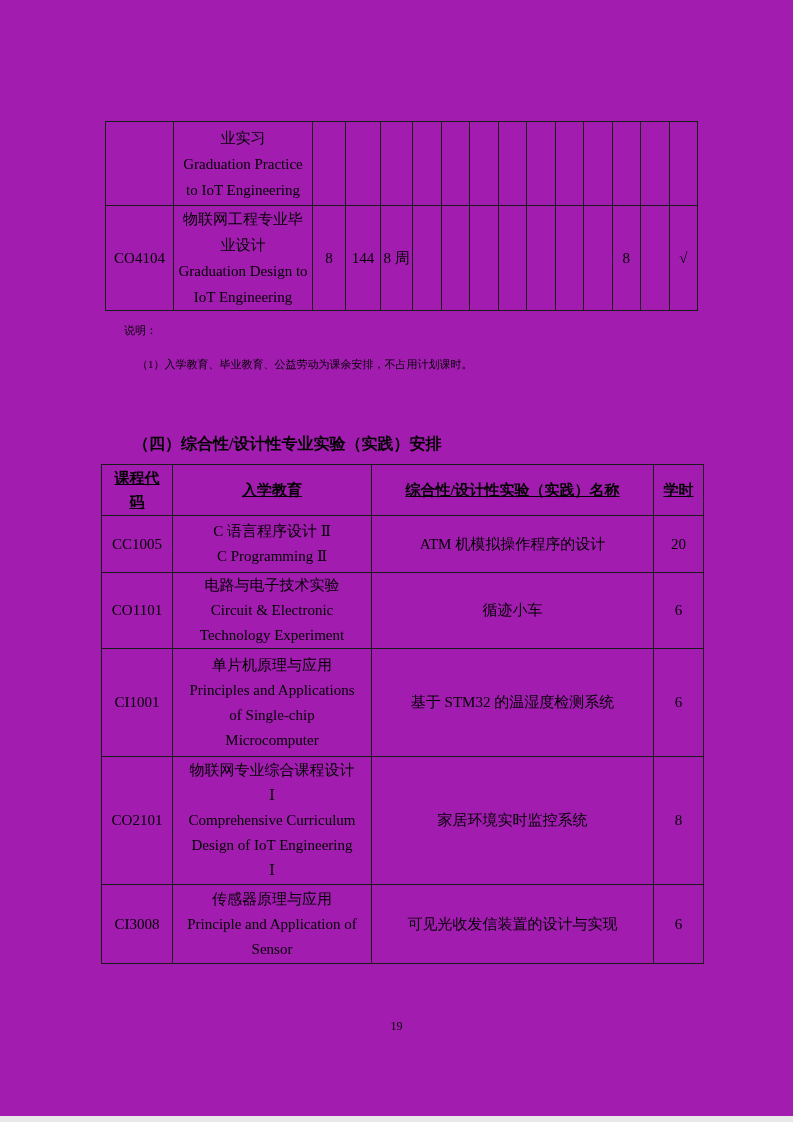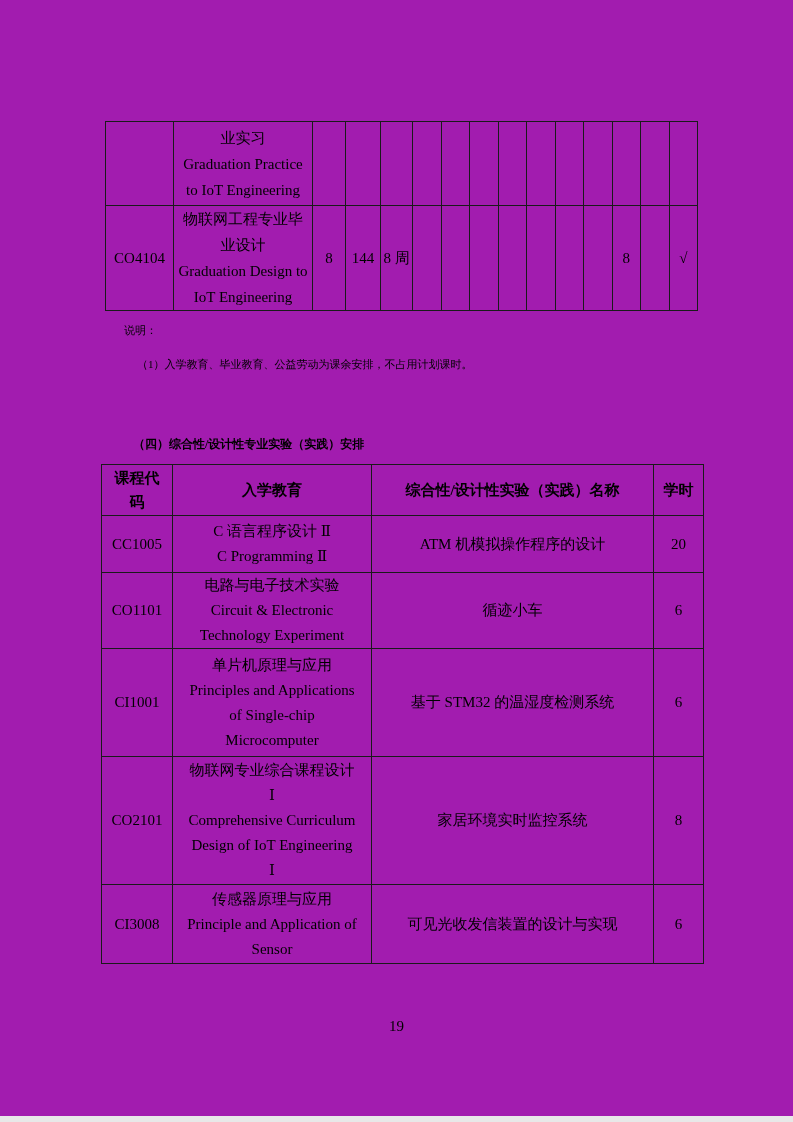--- a/index.html
+++ b/index.html
@@ -29,34 +29,34 @@
     font-weight:normal;
   }
   
   .t1 { left:105px; top:121px; width:592px; }
   .t1 .r1 { height:84px; }
   .t1 .r2 { height:104px; }
   
   .t2 { left:101px; top:464px; width:602px; }
   .t2 th { font-weight:bold; line-height:24px; }
   .t2 td { line-height:25px; }
-  .t2 .rh  { height:51px; }
+  .t2 .rh  { height:51px;text-decoration:underline; }
   .t2 .ra  { height:57px; }
   .t2 .rb  { height:73px; }
   .t2 .rc  { height:108px; }
   .t2 .rd  { height:128px; }
   .t2 .re  { height:79px; }
   .t2 .rf  { height:49px; }
   
   .abs { position:absolute; font-size:11px; line-height:20px; white-space:nowrap; }
   .notes-title { left:124px; top:320px; }
   .note-1 { left:137px; top:354px; }
   .note-2 { left:137px; top:390px; }
-  .section-heading { left:133px; top:434px; font-weight:bold; font-size:12px; }
-  .page-number { left:0; top:1016px; width:793px; text-align:center; font-size:15px; }
+  .section-heading { left:133px; top:434px; font-weight:bold; font-size:16px; }
+  .page-number { left:0; top:1016px; width:793px; text-align:center; font-size:12px; }
 </style>
 </head>
 <body>
 
 <div class="page">
 
   <table class="t1">
     <colgroup>
       <col style="width:68px">
         <col style="width:139px">

